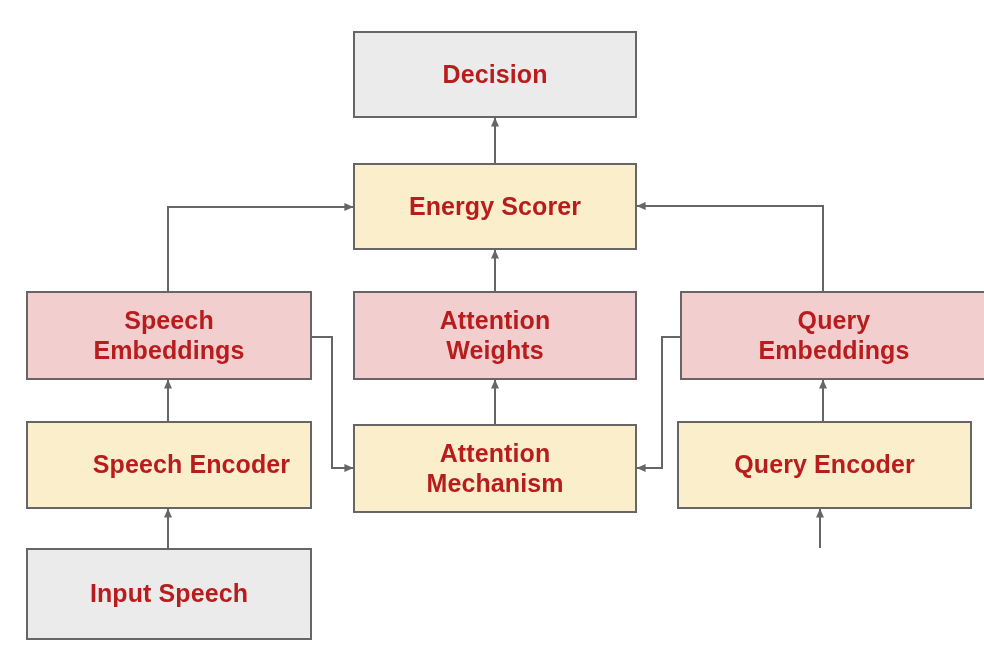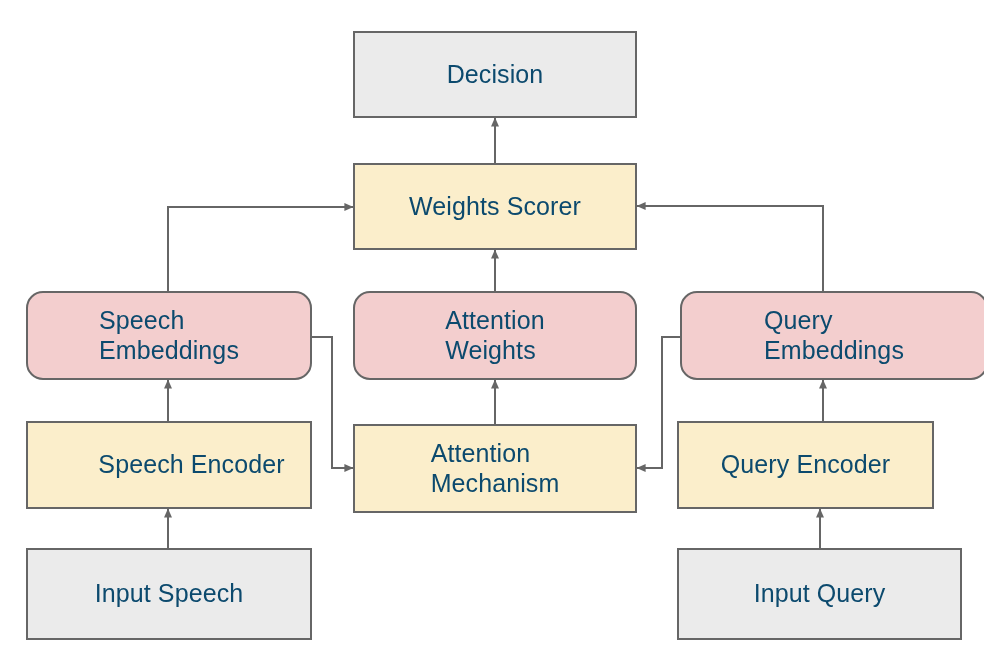--- a/index.html
+++ b/index.html
@@ -17,35 +17,36 @@
     background: #ffffff;
     overflow: hidden;
   }
   .node {
     position: absolute;
     box-sizing: border-box;
     border: 2px solid #666666;
     display: flex;
     align-items: center;
     justify-content: center;
-    text-align: left;
-    color: #0c4a6e;
+    text-align: center;
+    color: #b91c1c;
     font-size: 25px;
     line-height: 1.18;
     letter-spacing: 0.1px;
     z-index: 3;
+    font-weight: bold;
   }
   .node .node-label {
     display: block;
     white-space: pre-line;
     padding: 0 6px;
   }
   .fill-gray   { background: #ebebeb; }
   .fill-yellow { background: #fbeecb; }
-  .fill-pink   { background: #f3cece; border-radius: 17px; }
+  .fill-pink   { background: #f3cece; }
 
   #edge-layer {
     position: absolute;
     left: 0;
     top: 0;
     width: 984px;
     height: 671px;
     z-index: 1;
   }
 </style>
@@ -69,21 +70,21 @@
         <polyline points="495,424 495,380" fill="none" stroke="#666666" stroke-width="2" stroke-linejoin="miter" marker-end="url(#arrowhead)"></polyline>
         <polyline points="823,421 823,380" fill="none" stroke="#666666" stroke-width="2" stroke-linejoin="miter" marker-end="url(#arrowhead)"></polyline>
         <polyline points="312,337 332,337 332,468 353,468" fill="none" stroke="#666666" stroke-width="2" stroke-linejoin="miter" marker-end="url(#arrowhead)"></polyline>
         <polyline points="680,337 662,337 662,468 637,468" fill="none" stroke="#666666" stroke-width="2" stroke-linejoin="miter" marker-end="url(#arrowhead)"></polyline>
         <polyline points="168,548 168,509" fill="none" stroke="#666666" stroke-width="2" stroke-linejoin="miter" marker-end="url(#arrowhead)"></polyline>
         <polyline points="820,548 820,509" fill="none" stroke="#666666" stroke-width="2" stroke-linejoin="miter" marker-end="url(#arrowhead)"></polyline>
       </g>
   </svg>
 
   <div class="node fill-yellow" style="left: 353px; top: 163px; width: 284px; height: 87px;">
-    <span class="node-label">Weights Scorer</span>
+    <span class="node-label">Energy Scorer</span>
   </div>
   <div class="node fill-gray" style="left: 353px; top: 31px; width: 284px; height: 87px;">
     <span class="node-label">Decision</span>
   </div>
   <div class="node fill-pink" style="left: 26px; top: 291px; width: 286px; height: 89px;">
     <span class="node-label">Speech
 Embeddings</span>
   </div>
   <div class="node fill-pink" style="left: 353px; top: 291px; width: 284px; height: 89px;">
     <span class="node-label">Attention
@@ -93,23 +94,20 @@
     <span class="node-label">Query
 Embeddings</span>
   </div>
   <div class="node fill-yellow" style="left: 26px; top: 421px; width: 286px; height: 88px; padding-left: 45px;">
     <span class="node-label">Speech Encoder</span>
   </div>
   <div class="node fill-yellow" style="left: 353px; top: 424px; width: 284px; height: 89px;">
     <span class="node-label">Attention
 Mechanism</span>
   </div>
-  <div class="node fill-yellow" style="left: 677px; top: 421px; width: 257px; height: 88px;">
+  <div class="node fill-yellow" style="left: 677px; top: 421px; width: 295px; height: 88px;">
     <span class="node-label">Query Encoder</span>
   </div>
   <div class="node fill-gray" style="left: 26px; top: 548px; width: 286px; height: 92px;">
     <span class="node-label">Input Speech</span>
   </div>
-  <div class="node fill-gray" style="left: 677px; top: 548px; width: 285px; height: 92px;">
-    <span class="node-label">Input Query</span>
-  </div>
 
 </div>
 
 </body></html>

